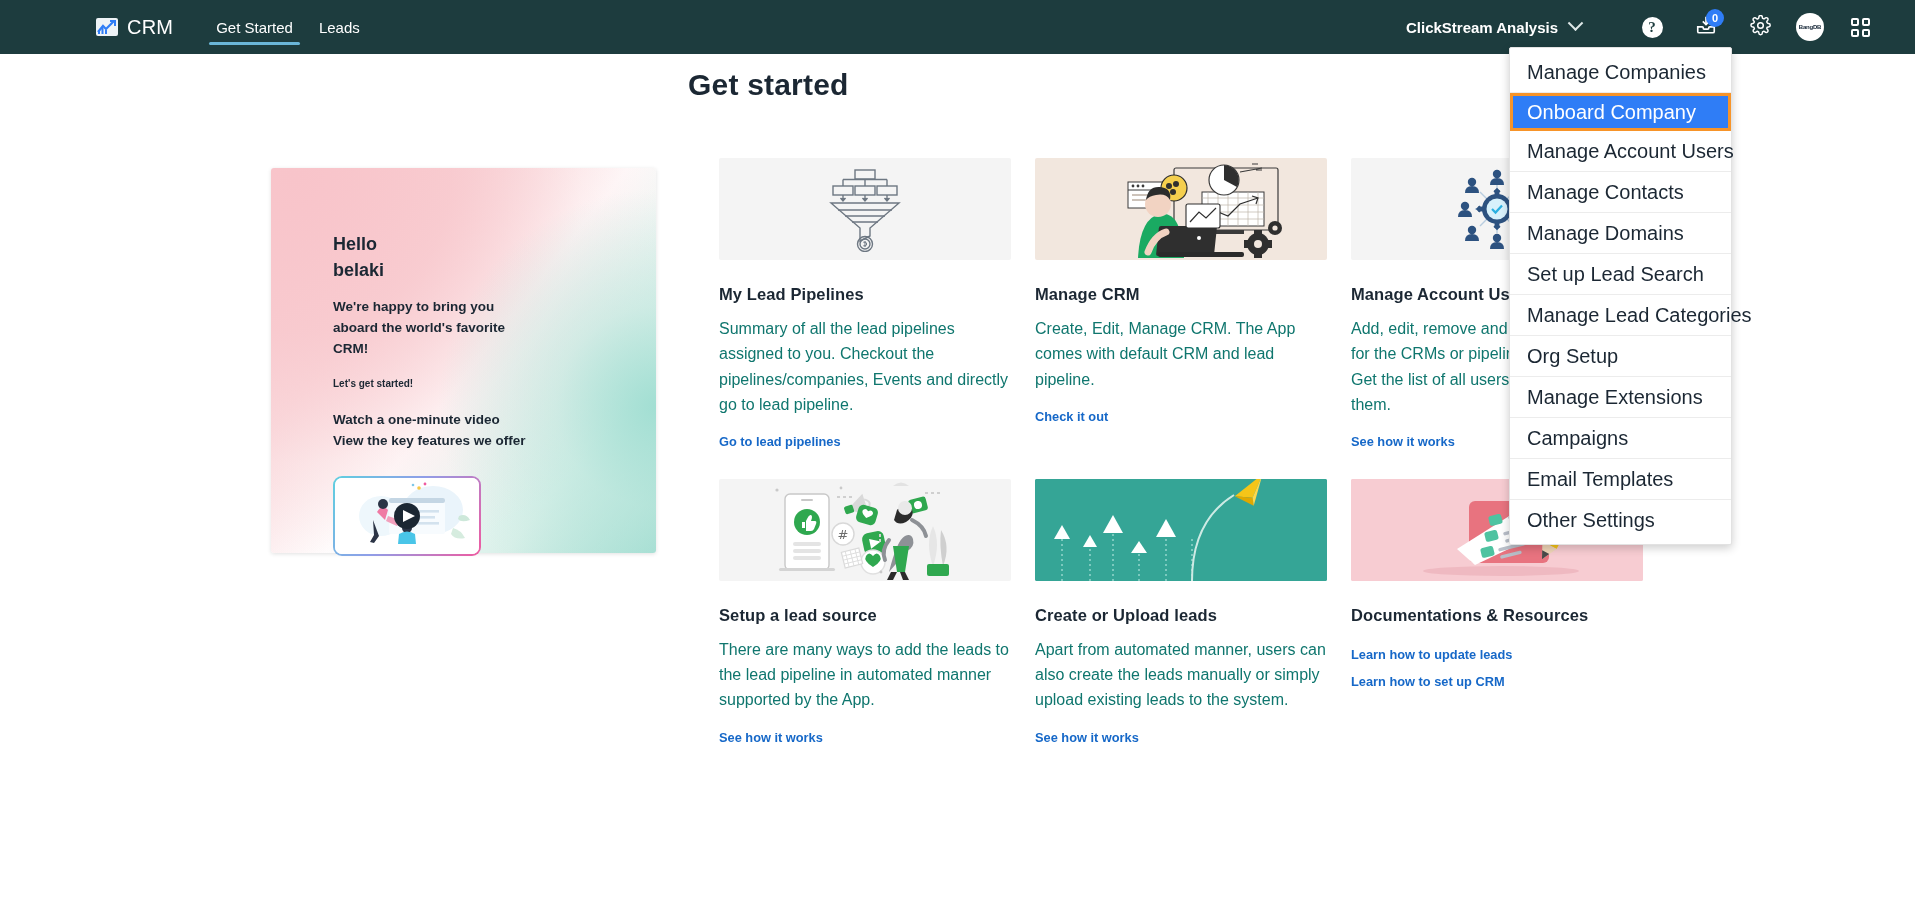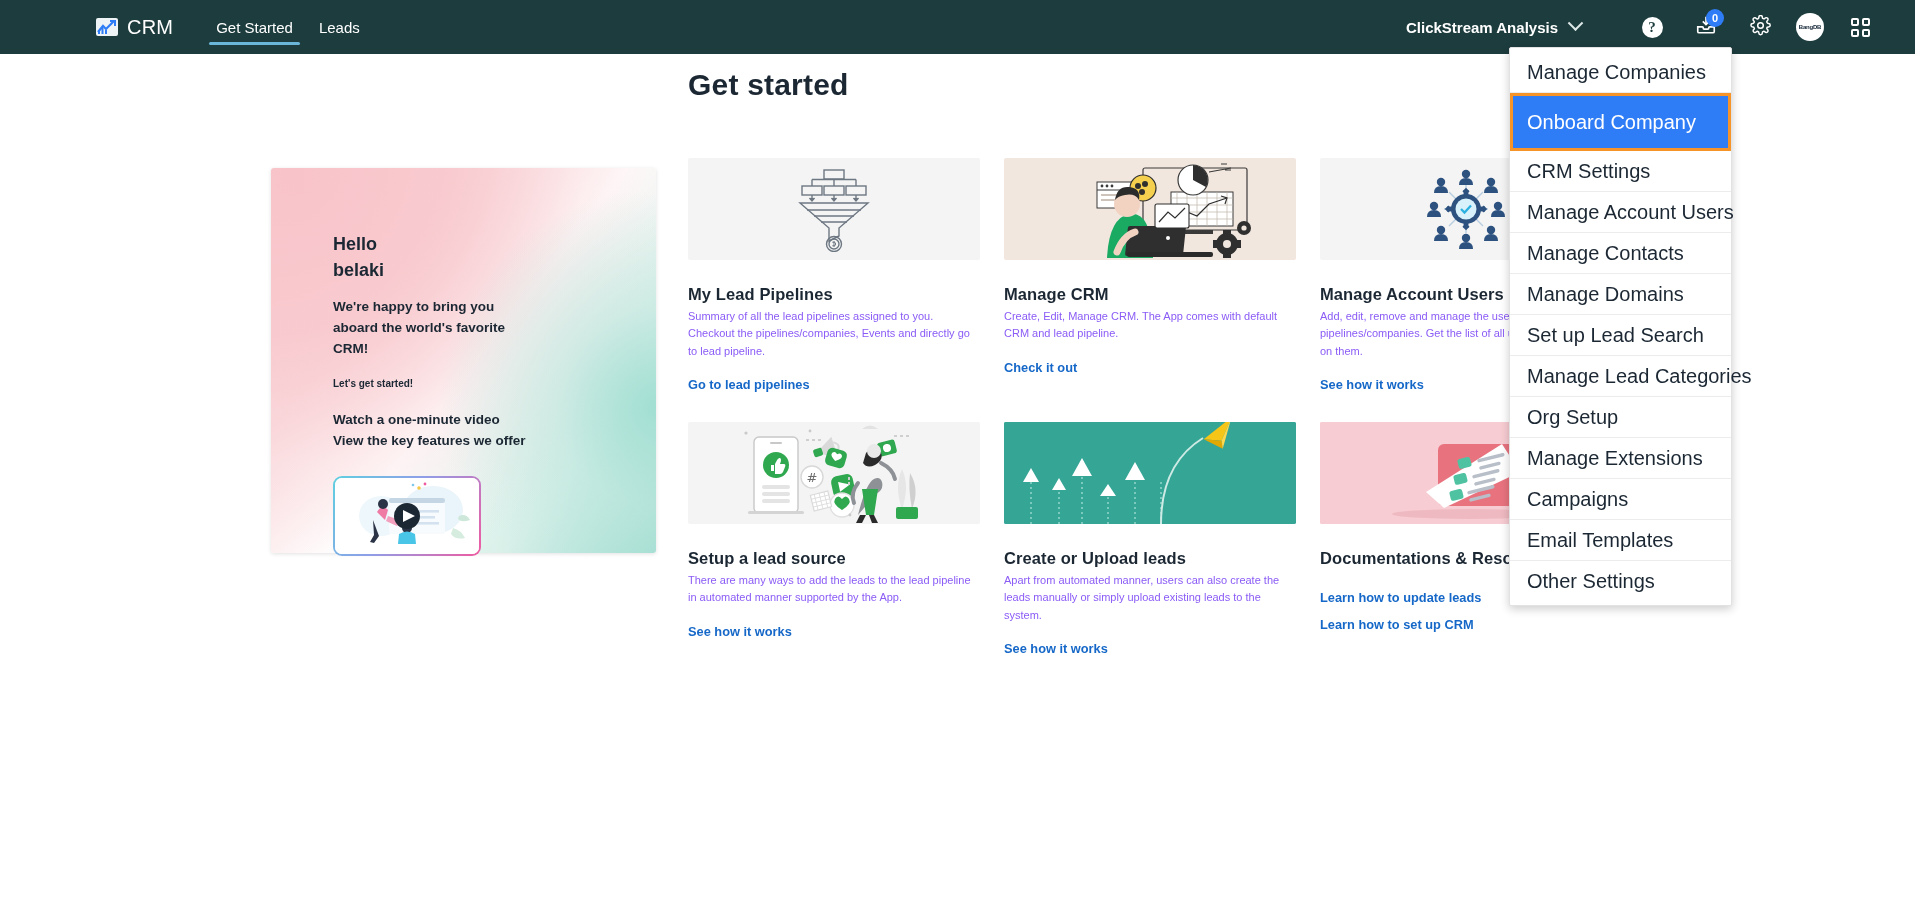--- a/index.html
+++ b/index.html
@@ -99,33 +99,33 @@
     background-image:
       linear-gradient(#ffffff,#ffffff),
       linear-gradient(125deg,#5ed0e0 0%, #8f9ee8 45%, #ef5aa0 100%);
     background-origin: border-box; background-clip: padding-box, border-box;
     position:relative; cursor:pointer; overflow:hidden;
   }
   .video-thumb svg { position:absolute; left:50%; top:50%; transform:translate(-50%,-50%); }
 
   
   .cards {
-    position:absolute; left:688px; top:104px;
+    position:absolute; left:719px; top:104px;
     display:grid; grid-template-columns: 292px 292px 292px; column-gap:24px; row-gap:25px;
   }
   .card { width:292px; }
   .card-img {
     width:292px; height:102px; border-radius:2px; position:relative; overflow:hidden;
     display:flex; align-items:center; justify-content:center;
   }
   .card-title {
     margin-top:25px; font-size:16.5px; font-weight:bold; color:#1b2733; letter-spacing:.1px;
   }
   .card-desc {
-    margin-top:4px; font-size:11px; line-height:1.58; color:#8b5cf6;
+    margin-top:12px; font-size:16px; line-height:1.58; color:#0f766e;
   }
   .card-link {
     margin-top:13px; font-size:12.8px; font-weight:bold; color:#1668c8; cursor:pointer;
     line-height:1.85;
   }
   .card-link.stacked { margin-top:18px; }
 
   
   .dropdown {
     position:absolute; left:1509px; top:47px; width:223px;
@@ -134,21 +134,21 @@
     z-index: 50; padding: 4px 0 3px 0;
   }
   .dd-item {
     height:41px; display:flex; align-items:center; padding-left:17px;
     font-size:20px; color:#1b2733; cursor:pointer;
     border-bottom:1px solid #ececec; white-space:nowrap;
   }
   .dd-item:last-child { border-bottom:none; }
   .dd-item.selected {
     background:#2f7df6; color:#ffffff;
-    border:3px solid #f79429; height:58px; padding-left:14px;
+    border:3px solid #f79429; height:38px; padding-left:14px;
     border-bottom:3px solid #f79429;
   }
 </style>
 </head>
 <body>
 
 <div class="topbar">
 
   <div class="brand">
     <span class="brand-logo">
@@ -543,23 +543,20 @@
 </div>
 
 <div class="dropdown">
   <div class="dd-item">
       <span>Manage Companies</span>
     </div>
   <div class="dd-item selected">
       <span>Onboard Company</span>
     </div>
   <div class="dd-item">
-      <span>CRM Settings</span>
-    </div>
-  <div class="dd-item">
       <span>Manage Account Users</span>
     </div>
   <div class="dd-item">
       <span>Manage Contacts</span>
     </div>
   <div class="dd-item">
       <span>Manage Domains</span>
     </div>
   <div class="dd-item">
       <span>Set up Lead Search</span>

